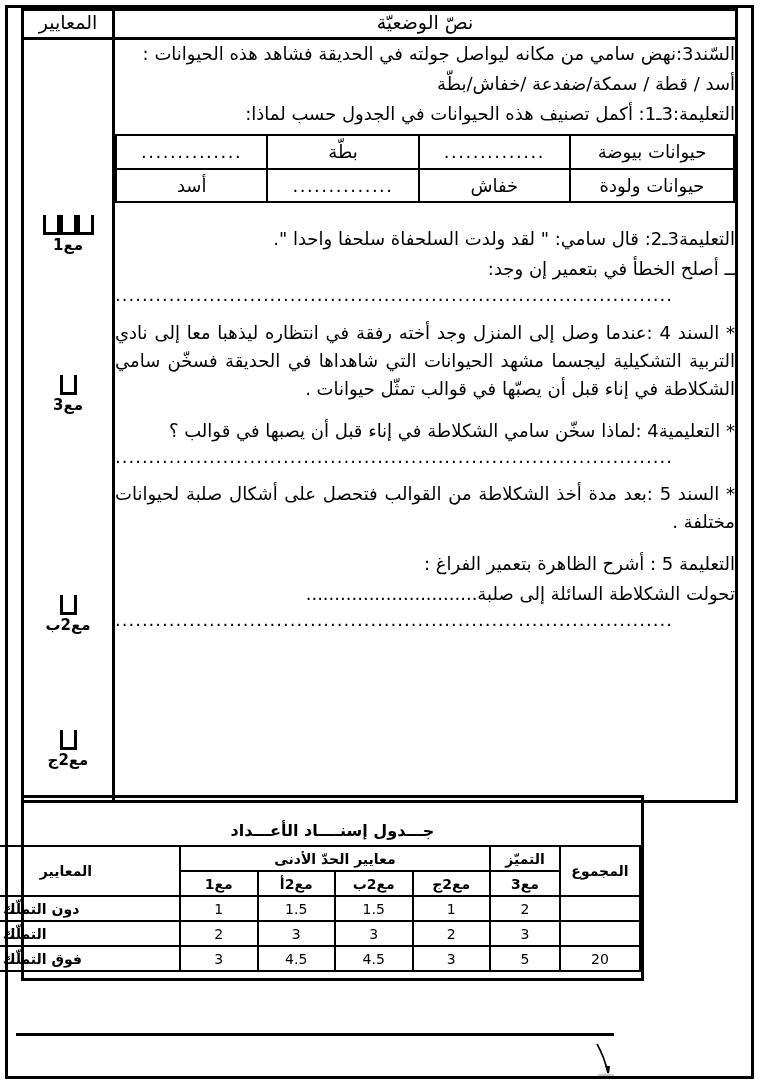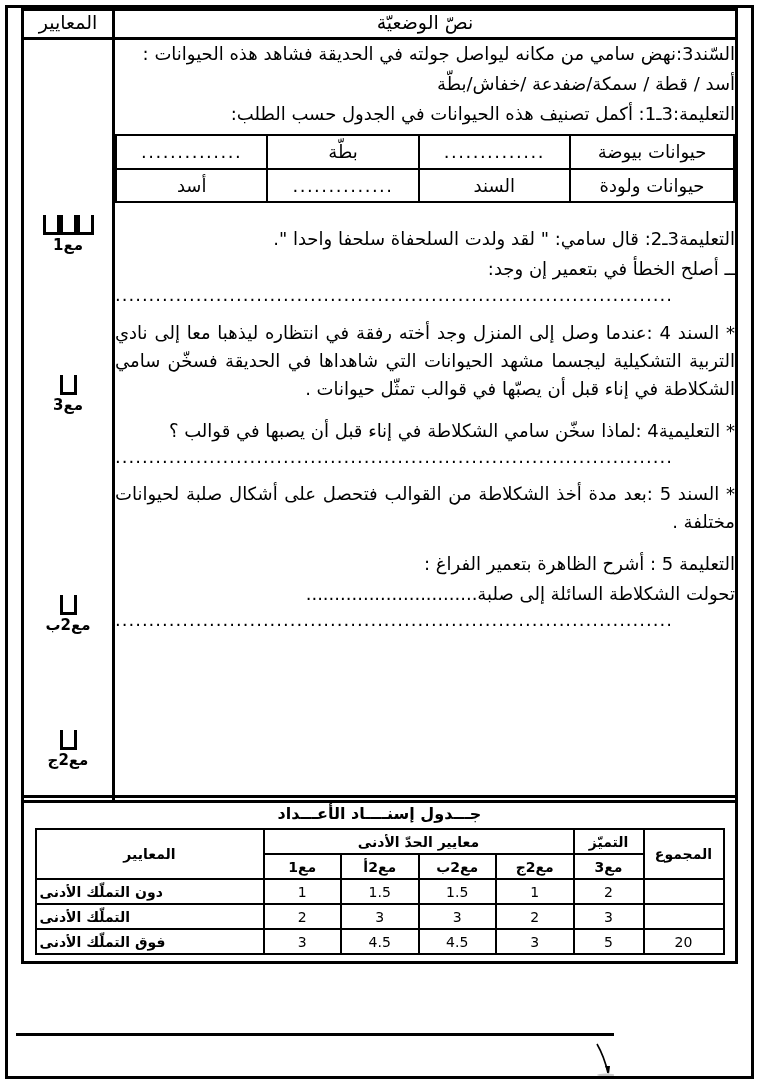--- a/index.html
+++ b/index.html
@@ -127,24 +127,24 @@
     text-align: center;
     font-weight: bold;
     letter-spacing: 0px;
   }
 
   
   .marks-section {
     position: absolute;
     left: 21px;
     top: 795px;
-    width: 717px;
+    width: 623px;
     border: 3px solid #000;
     box-sizing: border-box;
-    padding: 3px 0 6px 0;
+    padding: 20px 0 6px 0;
   }
   .marks-title {
     text-align: center;
     font-size: 16px;
     font-weight: bold;
     letter-spacing: 1px;
     padding: 3px 0 5px 0;
   }
   .marks-table {
     border-collapse: collapse;
@@ -209,33 +209,33 @@
     <td class="head-cell col-criteria">المعايير</td>
   </tr>
   <tr>
 
     <td class="body-cell" style="height:760px;">
 
       <p class="para">السّند3:نهض سامي من مكانه ليواصل جولته في الحديقة فشاهد هذه الحيوانات :</p>
 
       <p class="para rtl-left">أسد / قطة / سمكة/ضفدعة /خفاش/بطّة</p>
 
-      <p class="para">التعليمة:3ـ1: أكمل تصنيف هذه الحيوانات في الجدول حسب الطلب:</p>
+      <p class="para">التعليمة:3ـ1: أكمل تصنيف هذه الحيوانات في الجدول حسب لماذا:</p>
 
       <table class="animals-table">
         <tbody>
               <tr>
           <td class="rowhdr">حيوانات بيوضة</td>
           <td class="dots-cell">..............</td>
           <td>بطّة</td>
           <td class="dots-cell">..............</td>
         </tr>
         <tr>
           <td class="rowhdr">حيوانات ولودة</td>
-          <td>السند</td>
+          <td>خفاش</td>
           <td class="dots-cell">..............</td>
           <td>أسد</td>
         </tr>
       </tbody>
           </table>
 
       <p class="para sp-top-lg">التعليمة3ـ2: قال سامي: " لقد ولدت السلحفاة سلحفا واحدا ".</p>
       <p class="para rtl-left">ــ أصلح الخطأ في بتعمير إن وجد:</p>
       <div class="dotline">...................................................................................</div>
 

